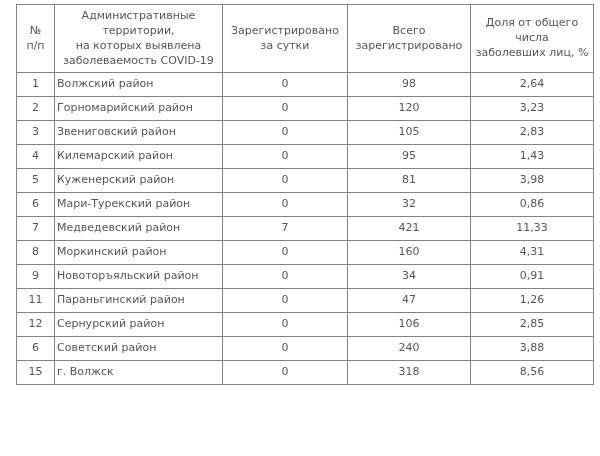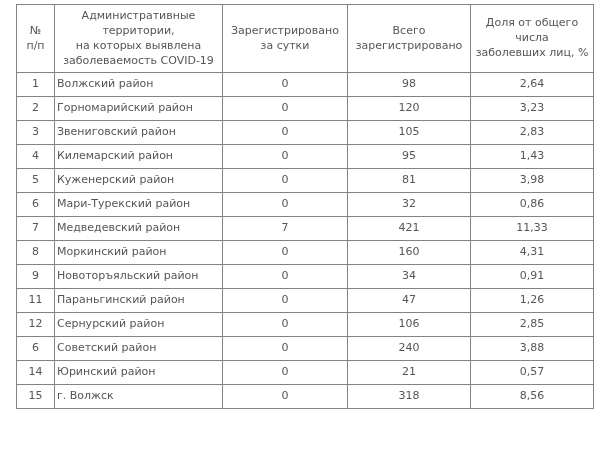--- a/index.html
+++ b/index.html
@@ -152,27 +152,20 @@
         <td class="cell-share">2,85</td>
       </tr>
       <tr>
         <td class="cell-num">6</td>
         <td class="cell-terr">Советский район</td>
         <td class="cell-daily">0</td>
         <td class="cell-total">240</td>
         <td class="cell-share">3,88</td>
       </tr>
       <tr>
-        <td class="cell-num">14</td>
-        <td class="cell-terr">Юринский район</td>
-        <td class="cell-daily">0</td>
-        <td class="cell-total">21</td>
-        <td class="cell-share">0,57</td>
-      </tr>
-      <tr>
         <td class="cell-num">15</td>
         <td class="cell-terr">г. Волжск</td>
         <td class="cell-daily">0</td>
         <td class="cell-total">318</td>
         <td class="cell-share">8,56</td>
       </tr>
     </tbody>
 </table>
 
 </body></html>

